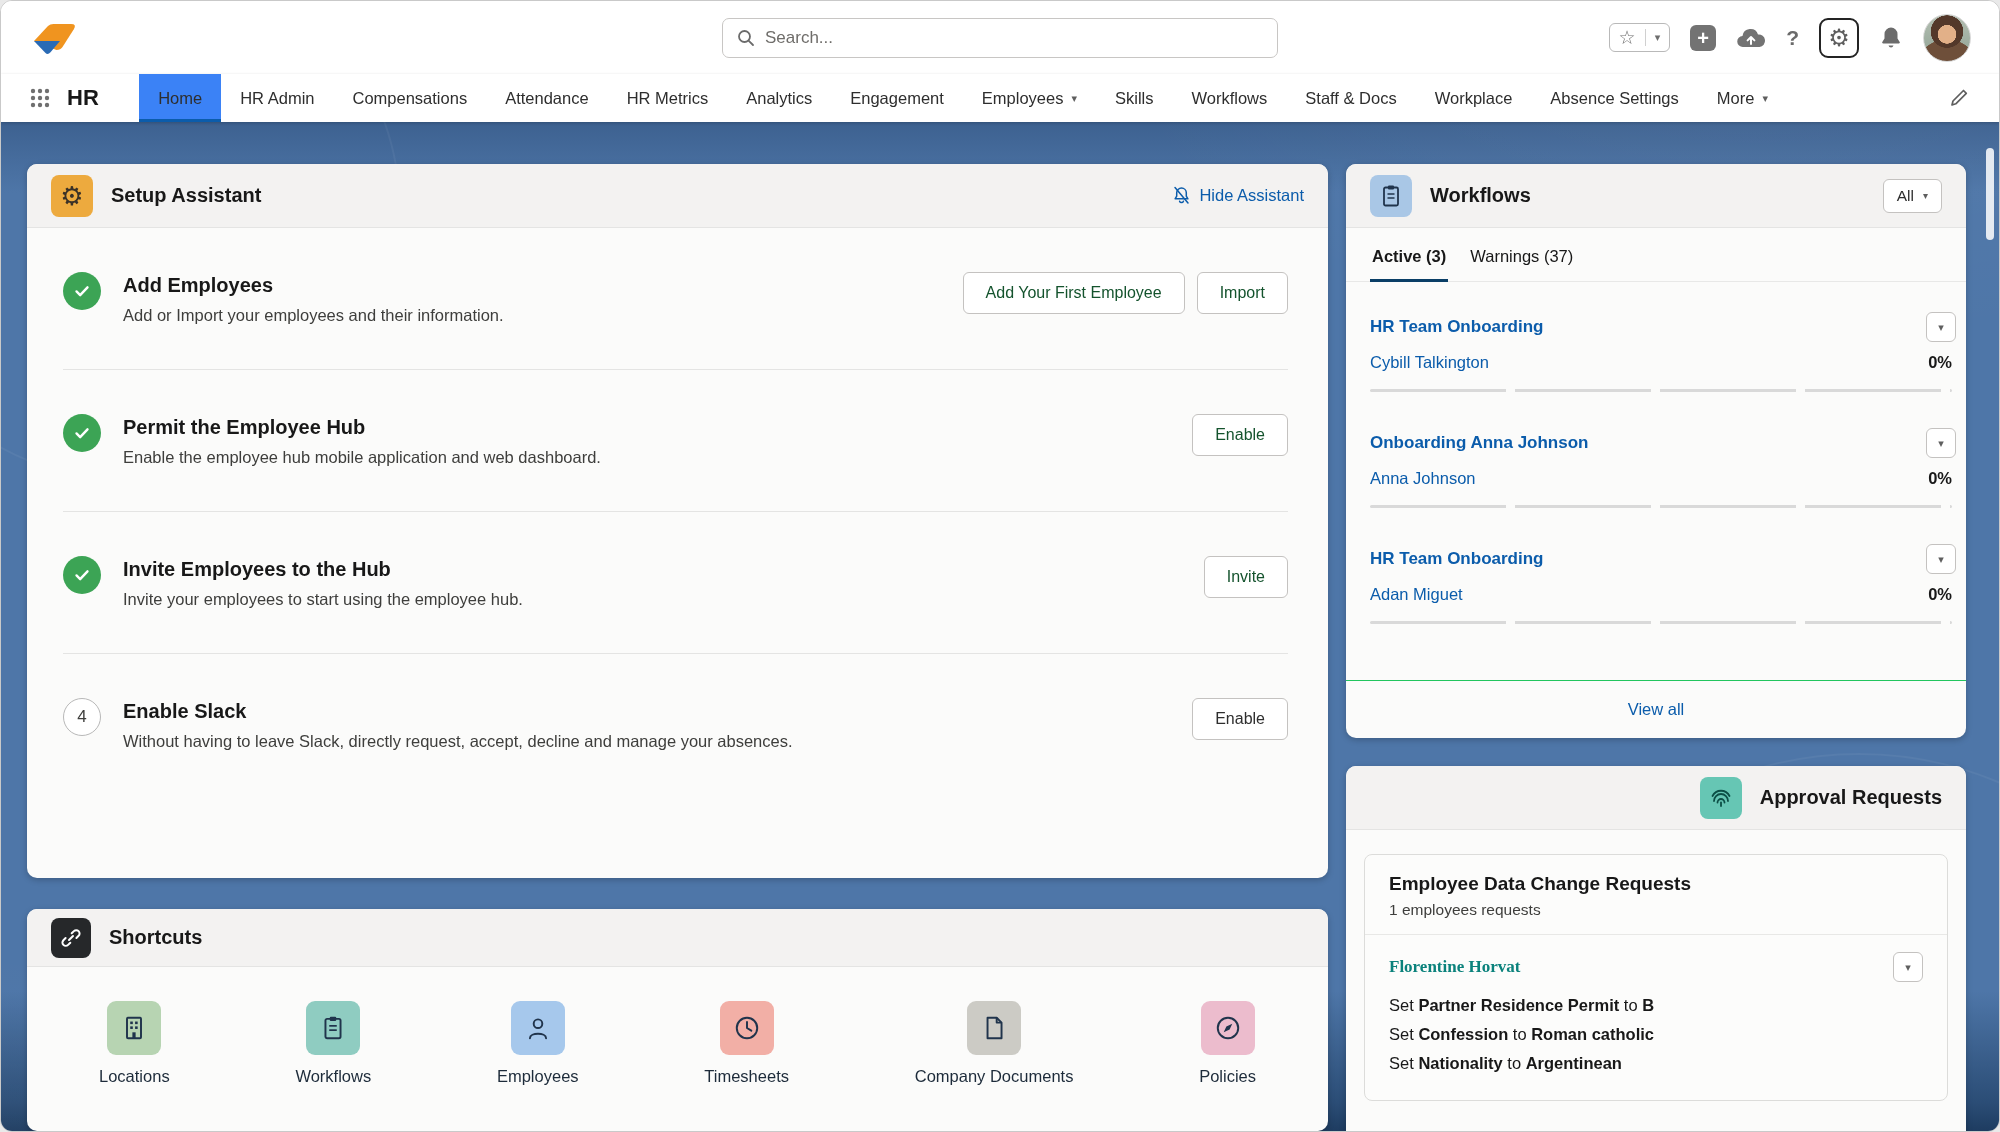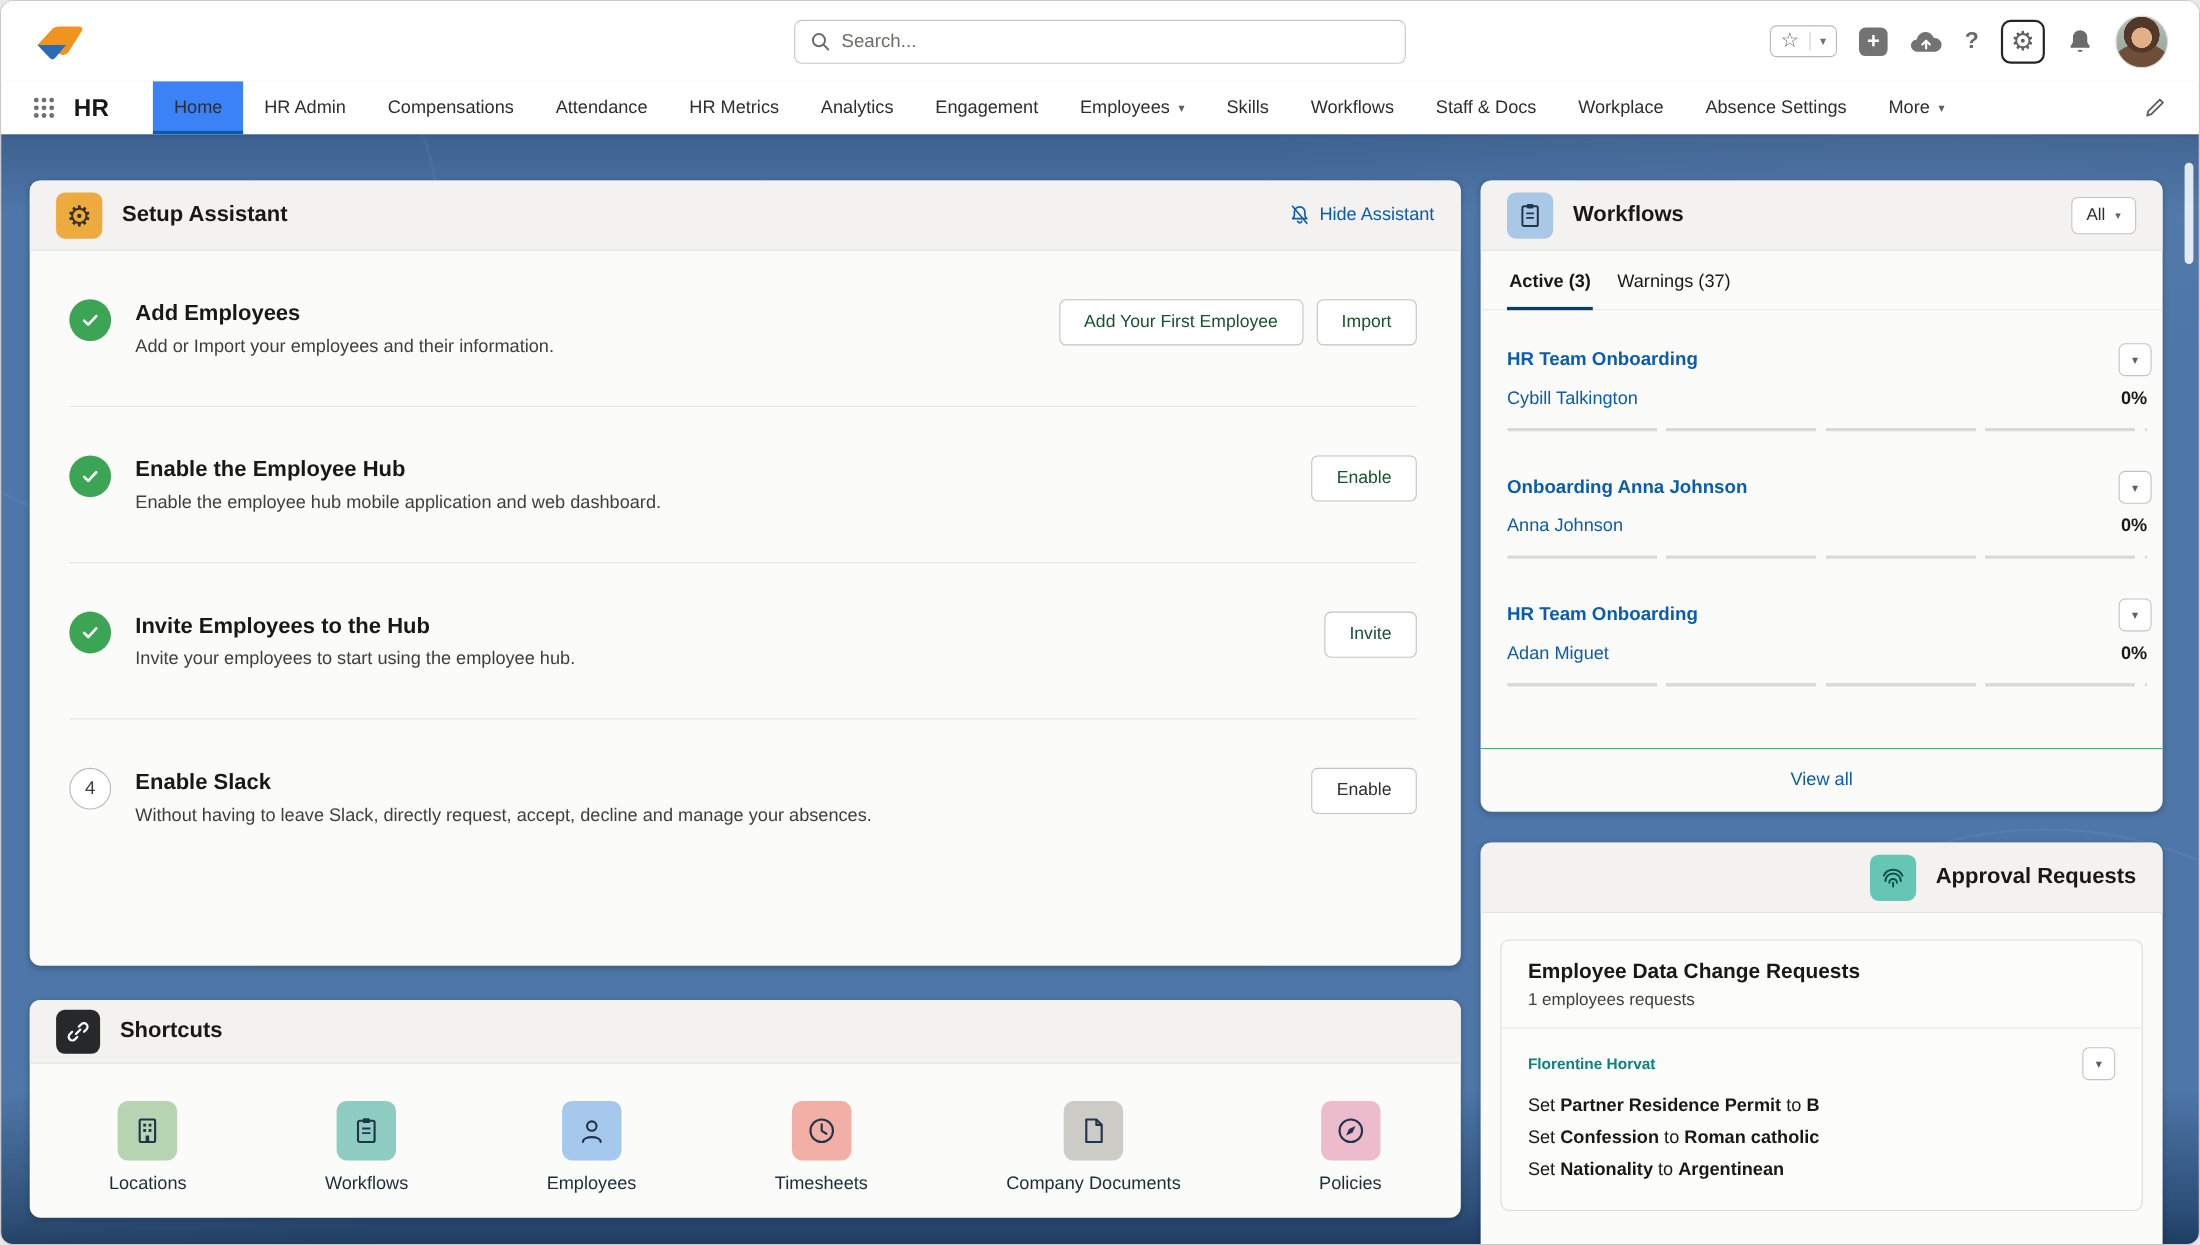--- a/index.html
+++ b/index.html
@@ -68,21 +68,21 @@
   .step-text { display:flex; flex-direction:column; gap:9px; padding-top:2px; }
   .step-title { font-size:20px; font-weight:700; color:#181818; }
   .step-desc { font-size:16.5px; color:#3e3e3c; }
   .step-actions { margin-left:auto; display:flex; gap:12px; align-self:flex-start; }
   .btn { height:42px; padding:0 22px; background:#fff; border:1px solid #c4c2c0; border-radius:6px; font-size:16px; font-family:"Liberation Sans", sans-serif; cursor:pointer; white-space:nowrap; }
   .btn.disabled { color:#14532d; }
   .btn.enabled { color:#2e2e2e; }
   .rule { height:1px; background:#e4e4e3; margin:0 40px 0 36px; }
 
   
-  .shortcuts-card { left:26px; top:787px; width:1301px; height:198px; }
+  .shortcuts-card { left:26px; top:787px; width:1301px; height:222px; }
   .shortcuts-card .card-head { height:58px; }
   .tile-40 { width:40px; height:40px; }
   .shortcuts-body { display:flex; justify-content:space-between; padding:34px 72px 0; }
   .shortcut { display:flex; flex-direction:column; align-items:center; gap:12px; cursor:pointer; }
   .sc-tile { width:54px; height:54px; border-radius:9px; display:flex; align-items:center; justify-content:center; }
   .sc-label { font-size:16.5px; color:#1d2b3a; }
 
   
   .workflows-card { left:1345px; top:42px; width:620px; height:574px; display:flex; flex-direction:column; }
   .workflows-card .card-head { height:64px; }
@@ -108,21 +108,21 @@
   
   .approvals-card { left:1345px; top:644px; width:620px; height:486px; }
   .approvals-card .card-head { height:64px;justify-content:flex-end; }
   .approvals-body { padding:24px 18px; }
   .req-box { border:1px solid #dcdcda; border-radius:8px; background:#fcfcfb; }
   .req-head { padding:18px 24px 15px; border-bottom:1px solid #e8e8e6; }
   .req-title { font-size:19px; font-weight:700; color:#181818; }
   .req-sub { font-size:15.5px; color:#3e3e3c; margin-top:6px; }
   .req-body { padding:17px 24px 22px; }
   .req-row { display:flex; align-items:center; justify-content:space-between; }
-  .req-name { font-size:14px; font-weight:700; color:#0b827c; text-decoration:none; cursor:pointer; }
+  .req-name { font-size:17px; font-weight:700; color:#0b827c; text-decoration:none; cursor:pointer;font-family:Liberation Serif, serif; }
   .req-changes { margin-top:9px; }
   .req-change { font-size:16.5px; color:#181818; line-height:29px; }
   .req-change b { font-weight:700; }
 
   .scroll-thumb { position:absolute; right:5px; top:26px; width:8px; height:92px; border-radius:4px; background:rgba(255,255,255,0.85); }
 
   svg { display:block; }
 </style>
 </head>
 <body>
@@ -282,21 +282,21 @@
         </div>
         <div class="rule"></div>
 
         <div class="setup-item">
           <div class="step-icon done">
             <svg width="22" height="22" viewBox="0 0 24 24">
                 <path d="M6 12.5 L10 16.5 L18 8" stroke="#fff" stroke-width="2.6" fill="none" stroke-linecap="round" stroke-linejoin="round"></path>
               </svg>
           </div>
           <div class="step-text">
-            <div class="step-title">Enable the Employee Hub</div>
+            <div class="step-title">Permit the Employee Hub</div>
             <div class="step-desc">Enable the employee hub mobile application and web dashboard.</div>
           </div>
           <div class="step-actions">
             <button class="btn disabled">Enable</button>
           </div>
         </div>
         <div class="rule"></div>
 
         <div class="setup-item">
           <div class="step-icon done">

